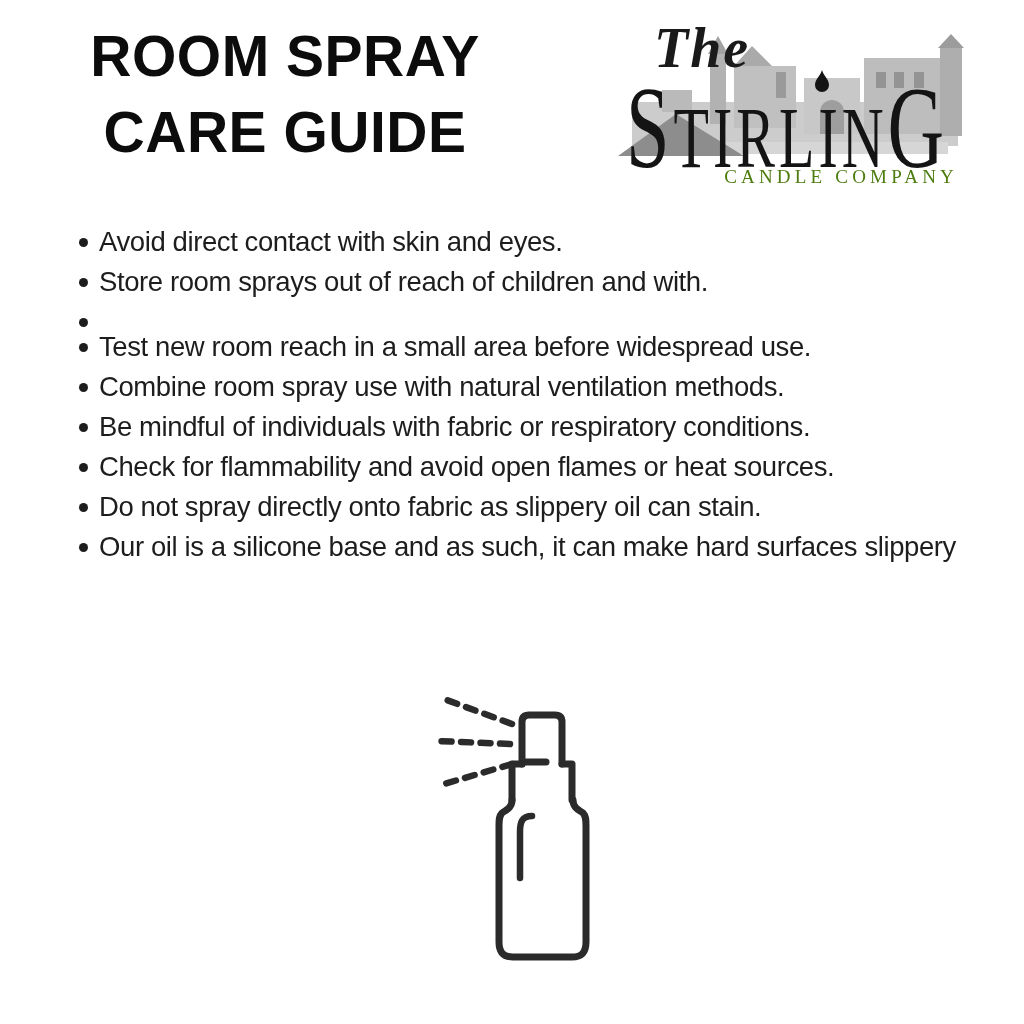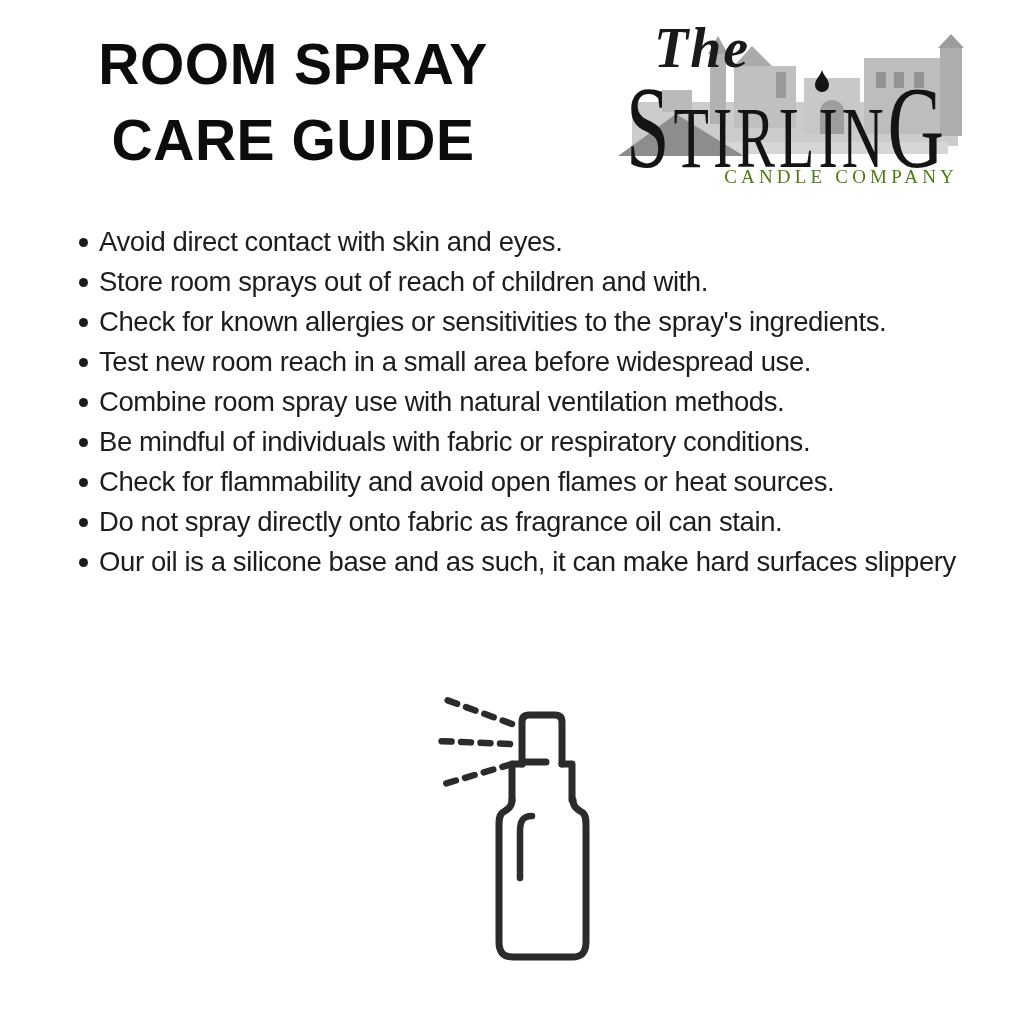--- a/index.html
+++ b/index.html
@@ -3,21 +3,21 @@
 <meta charset="utf-8">
 <style>
   html,body{margin:0;padding:0;background:#ffffff;}
   .canvas{
     position:relative;width:1024px;height:1024px;background:#ffffff;
     font-family:"Liberation Sans",sans-serif;overflow:hidden;
   }
 
   
   .title{
-    position:absolute;left:40px;top:18px;width:490px;margin:8px;
+    position:absolute;left:40px;top:18px;width:490px;margin:0;
     text-align:center;color:#0c0c0c;font-weight:700;
     font-size:57px;line-height:76px;letter-spacing:.5px;
   }
   .title span{display:block;}
 
   
   .logo{position:absolute;left:618px;top:14px;width:352px;height:182px;}
   .castle{position:absolute;left:0;top:0;width:352px;height:182px;}
   .logo-the{
     position:absolute;left:36px;top:2px;
@@ -97,41 +97,40 @@
     <li class="care-item">
         <span class="dot"></span>
         <span class="item-text">Avoid direct contact with skin and eyes.</span>
       </li>
     <li class="care-item">
         <span class="dot"></span>
         <span class="item-text">Store room sprays out of reach of children and with.</span>
       </li>
     <li class="care-item">
         <span class="dot"></span>
-        <span class="item-text">Check for known allergies or sensitivities to the spray's ingredients.</span>
       </li>
     <li class="care-item">
         <span class="dot"></span>
         <span class="item-text">Test new room reach in a small area before widespread use.</span>
       </li>
     <li class="care-item">
         <span class="dot"></span>
         <span class="item-text">Combine room spray use with natural ventilation methods.</span>
       </li>
     <li class="care-item">
         <span class="dot"></span>
         <span class="item-text">Be mindful of individuals with fabric or respiratory conditions.</span>
       </li>
     <li class="care-item">
         <span class="dot"></span>
         <span class="item-text">Check for flammability and avoid open flames or heat sources.</span>
       </li>
     <li class="care-item">
         <span class="dot"></span>
-        <span class="item-text">Do not spray directly onto fabric as fragrance oil can stain.</span>
+        <span class="item-text">Do not spray directly onto fabric as slippery oil can stain.</span>
       </li>
     <li class="care-item">
         <span class="dot"></span>
         <span class="item-text">Our oil is a silicone base and as such, it can make hard surfaces slippery</span>
       </li>
   </ul>
 
   <svg class="bottle" viewBox="0 0 260 300" aria-hidden="true">
     <g fill="none" stroke="#2b2b2b" stroke-linecap="round" stroke-linejoin="round">
 

